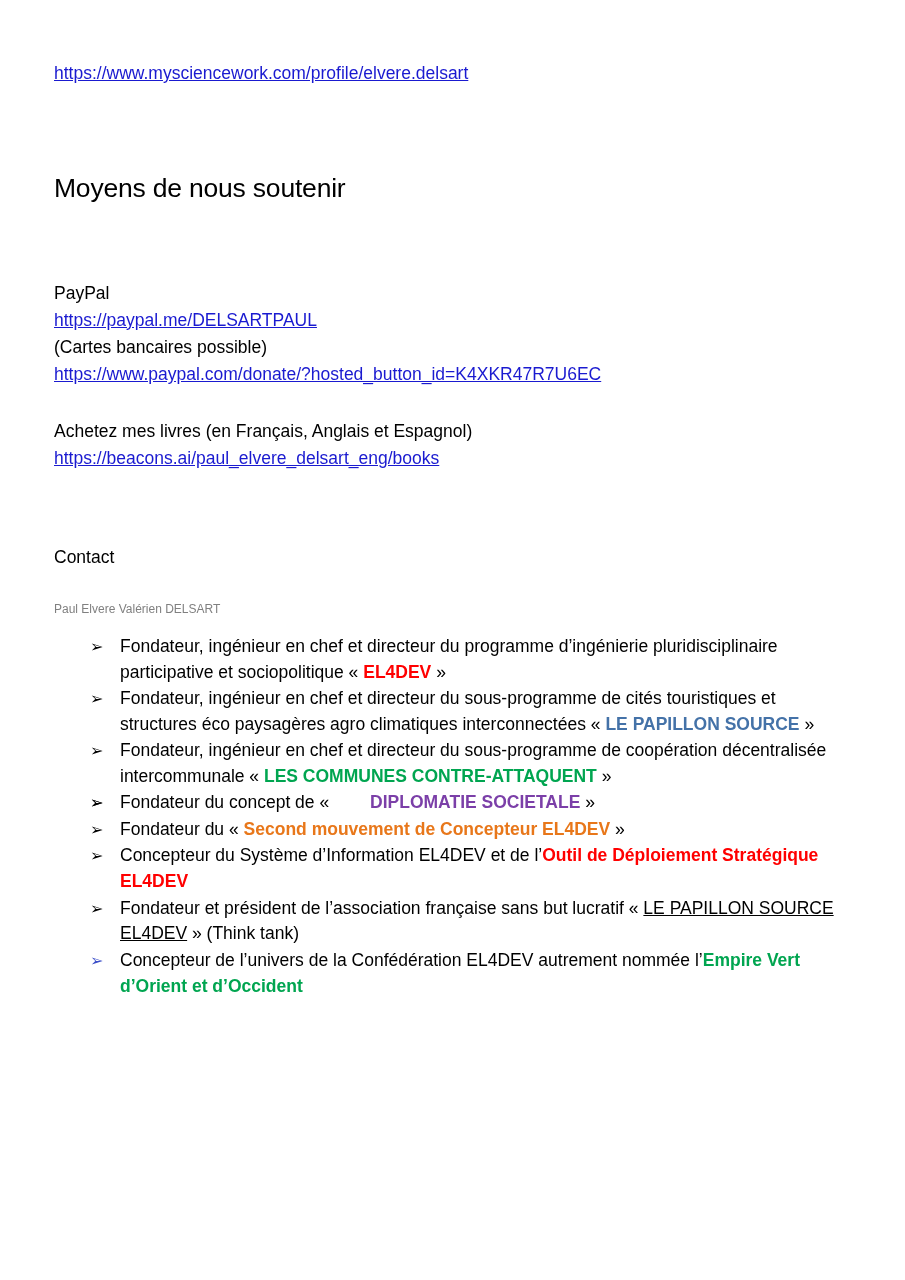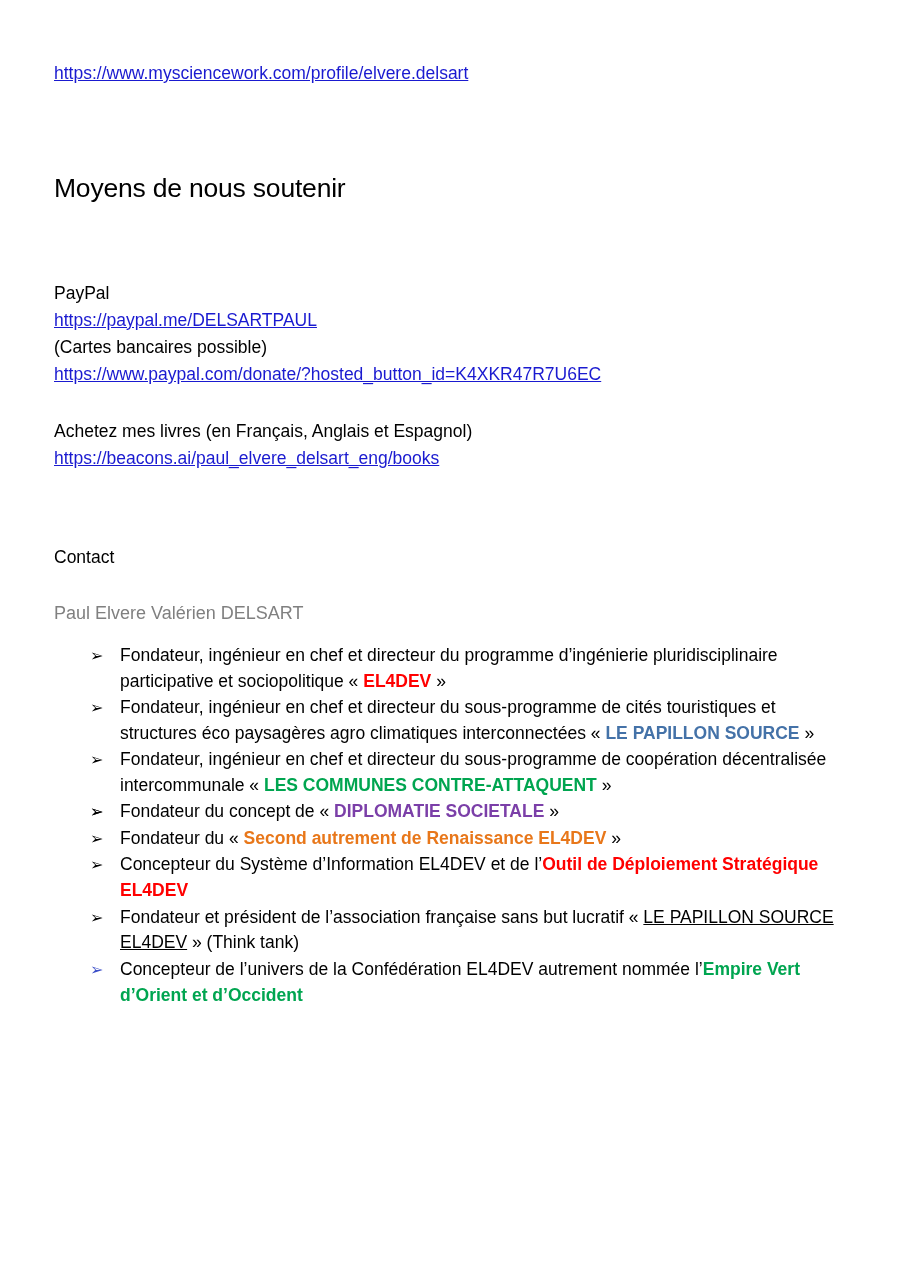--- a/index.html
+++ b/index.html
@@ -62,21 +62,21 @@
     margin-top: 76px;
   }
   .block-books {
     margin-top: 30px;
   }
   .block-contact {
     margin-top: 72px;
   }
   .name-line {
     margin-top: 28px;
-    font-size: 18px;
+    font-size: 12px;
     color: #808080;
     line-height: 1.5;
   }
 
   ul.roles {
     list-style: none;
     margin: 16px 0 0 0;
     padding: 0 0 0 36px;
   }
   ul.roles > li {
@@ -96,21 +96,21 @@
     color: #000000;
     font-family: "DejaVu Sans", sans-serif;
   }
   ul.roles > li.bullet-blue .bullet {
     color: #3b4ec8;
   }
   .u      { text-decoration: underline; }
   .red    { color: #ff0000; font-weight: bold; }
   .green  { color: #00a550; font-weight: bold; }
   .blue2  { color: #4472a8; font-weight: bold; }
-  .purple { color: #7b3fa8; font-weight: bold; }
+  .purple { color: #7b3fa8; font-weight: bold; margin-left: 36px; }
   .orange { color: #e8771a; font-weight: bold; }
   .black-b{ color: #000000; font-weight: normal; }
 </style>
 </head>
 <body>
 
 <div class="page">
 
   <div class="top-link-block">
     <a class="link" href="#">https://www.mysciencework.com/profile/elvere.delsart</a>
@@ -142,19 +142,19 @@
     <div class="plain">Contact</div>
     <div class="name-line">Paul Elvere Valérien DELSART</div>
   </div>
 
   <ul class="roles" id="roles-list">
       <li><span class="bullet">➢</span><span><span>Fondateur, ingénieur en chef et directeur du programme d’ingénierie pluridisciplinaire participative et sociopolitique « </span><span class="red">EL4DEV</span><span> »</span></span></li>
       <li><span class="bullet">➢</span><span><span>Fondateur, ingénieur en chef et directeur du sous-programme de cités touristiques et structures éco paysagères agro climatiques interconnectées « </span><span class="blue2">LE PAPILLON SOURCE</span><span> »</span></span></li>
       <li><span class="bullet">➢</span><span><span>Fondateur, ingénieur en chef et directeur du sous-programme de coopération décentralisée intercommunale « </span><span class="green">LES COMMUNES CONTRE-ATTAQUENT</span><span> »</span></span></li>
       <li><span class="bullet">➢</span></li>
       <li><span class="bullet">➢</span><span><span>Fondateur du concept de « </span><span class="purple">DIPLOMATIE SOCIETALE</span><span> »</span></span></li>
-      <li><span class="bullet">➢</span><span><span>Fondateur du « </span><span class="orange">Second autrement de Renaissance EL4DEV</span><span> »</span></span></li>
+      <li><span class="bullet">➢</span><span><span>Fondateur du « </span><span class="orange">Second mouvement de Concepteur EL4DEV</span><span> »</span></span></li>
       <li><span class="bullet">➢</span><span><span>Concepteur du </span><span class="black-b">Système d’Information EL4DEV</span><span> et de l’</span><span class="red">Outil de Déploiement Stratégique EL4DEV</span></span></li>
       <li><span class="bullet">➢</span><span><span>Fondateur et président de l’association française sans but lucratif « </span><span class="black-b u">LE PAPILLON SOURCE EL4DEV</span><span> » (Think tank)</span></span></li>
       <li class="bullet-blue"><span class="bullet">➢</span><span><span>Concepteur de l’univers de la </span><span class="black-b">Confédération EL4DEV</span><span> autrement nommée l’</span><span class="green">Empire Vert d’Orient et d’Occident</span></span></li>
     </ul>
 
 </div>
 
 </body></html>

